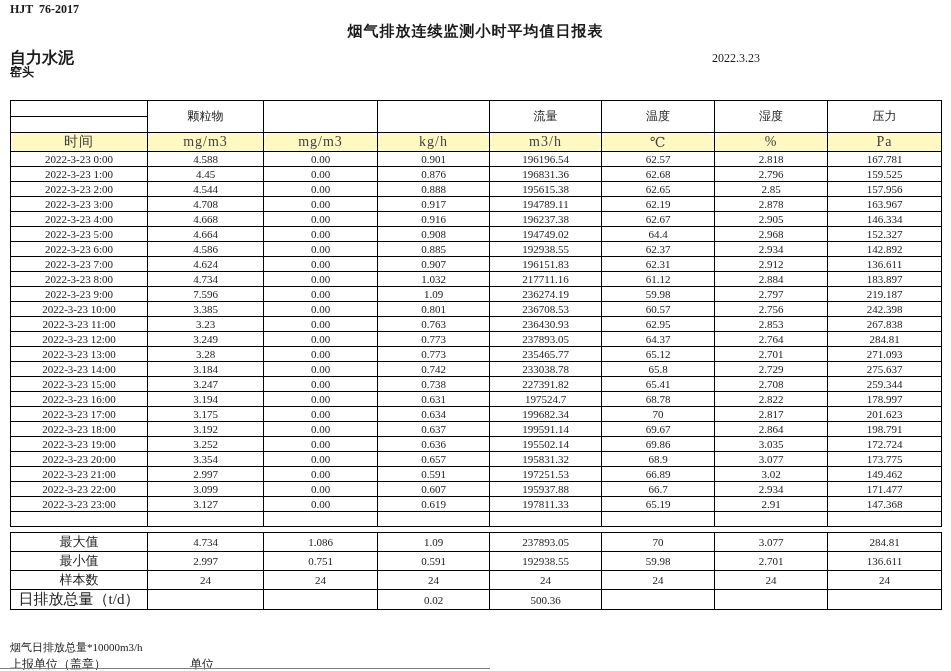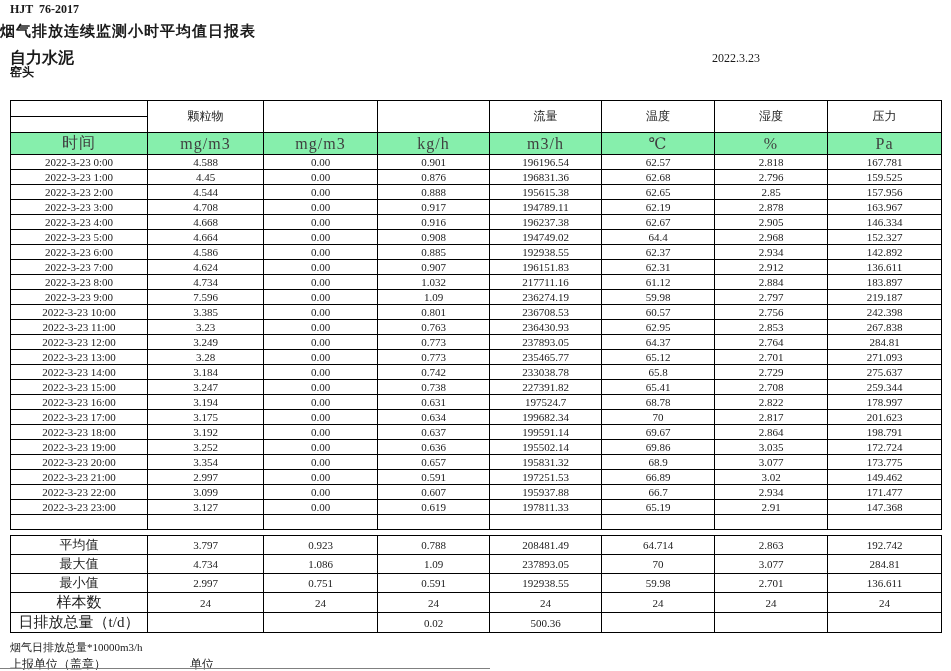--- a/index.html
+++ b/index.html
@@ -1,29 +1,29 @@
 <!DOCTYPE html>
 <html><head>
 <meta charset="utf-8">
 <style>
   html,body{margin:0;padding:0;background:#fff;}
   .page{position:relative;width:951px;height:671px;background:#ffffff;overflow:hidden;
         font-family:"Liberation Serif","DejaVu Serif",serif;color:#1a1a1a;}
   .doc-code{position:absolute;left:10px;top:2px;font-size:12px;font-weight:bold;white-space:pre;}
-  .title{position:absolute;left:0;top:22px;width:100%;text-align:left;
+  .title{position:absolute;left:0;top:22px;width:100%;text-align:center;
          font-size:15px;font-weight:bold;letter-spacing:1px;}
   .company{position:absolute;left:10px;top:48px;font-size:16px;font-weight:bold;}
   .station{position:absolute;left:10px;top:64px;font-size:12px;font-weight:bold;}
   .date{position:absolute;left:712px;top:51px;font-size:12px;}
   .tablewrap{position:absolute;left:10px;top:100px;width:931px;}
   table{border-collapse:collapse;table-layout:fixed;width:931px;}
   td{border:1px solid #000;text-align:center;vertical-align:middle;
      font-size:11px;padding:0;overflow:hidden;white-space:nowrap;}
   tr.h1 td{height:15px;font-size:12px;}
-  tr.units td{height:16px;background:#86efac;color:#3f3f3f;letter-spacing:1px;font-size:16px;}
+  tr.units td{height:16px;background:#fef9c3;color:#3f3f3f;letter-spacing:1px;font-size:14px;border-radius:8px;}
   tbody.data tr{height:15px;}
   tr.blank td{height:11px;}
   table.summary{margin-top:5px;}
   table.summary tr{height:15px;}
   table.summary tr:nth-child(-n+3){height:16px;}
   table.summary tr:nth-child(-n+3) td.lbl{font-size:13px;}
   table.summary td.lbl{font-size:15px;}
   .footer-note{position:absolute;left:10px;top:640px;font-size:11px;}
   .footer-report{position:absolute;left:10px;top:656px;font-size:12px;}
   .footer-unit{position:absolute;left:190px;top:656px;font-size:12px;}
@@ -336,30 +336,20 @@
           <col style="width:116px">
           <col style="width:114px">
           <col style="width:112px">
         <col style="width:112px">
           <col style="width:113px">
           <col style="width:113px">
           <col style="width:114px">
       </colgroup>
       <tbody>
           <tr>
-            <td class="lbl">平均值</td>
-            <td>3.797</td>
-            <td>0.923</td>
-            <td>0.788</td>
-            <td>208481.49</td>
-            <td>64.714</td>
-            <td>2.863</td>
-            <td>192.742</td>
-          </tr>
-          <tr>
             <td class="lbl">最大值</td>
             <td>4.734</td>
             <td>1.086</td>
             <td>1.09</td>
             <td>237893.05</td>
             <td>70</td>
             <td>3.077</td>
             <td>284.81</td>
           </tr>
           <tr>

